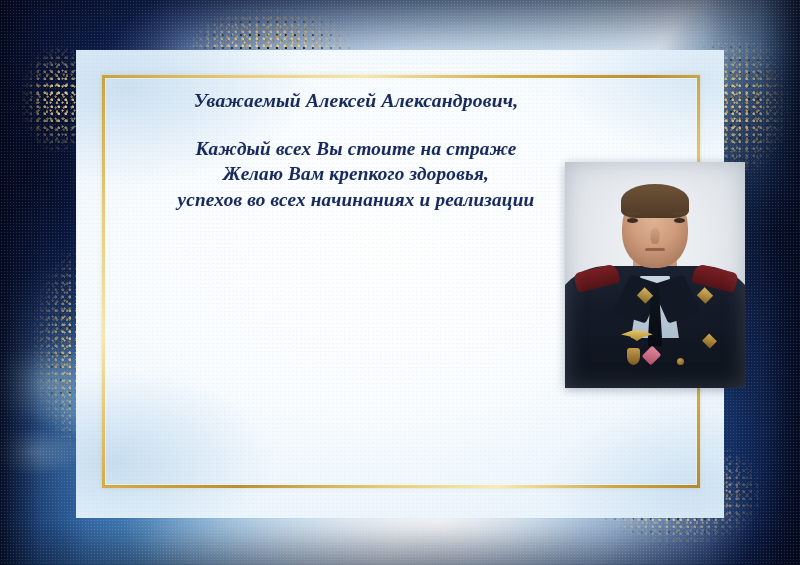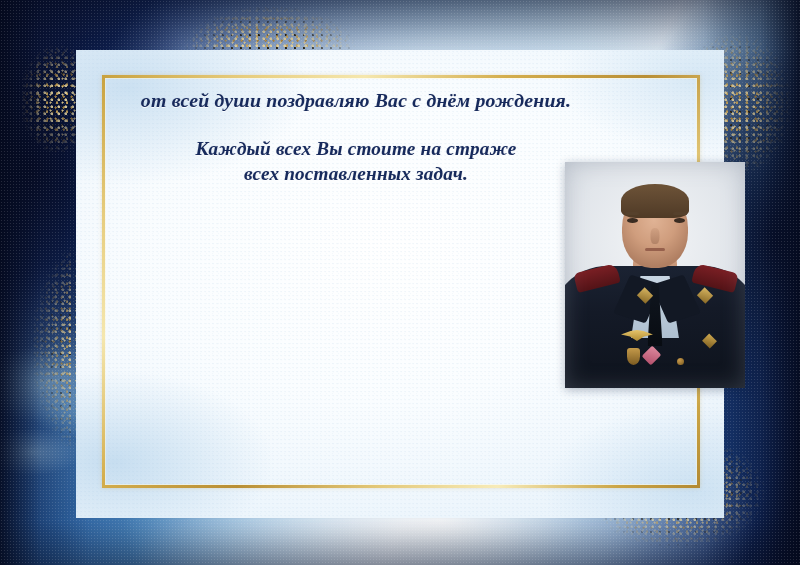--- a/index.html
+++ b/index.html
@@ -331,24 +331,25 @@
   <div class="gold gold-cluster" id="gc5"></div>
   <div class="dark-edge"></div>
   <div class="bg-grain"></div>
 
   <div id="card">
     <div id="card-texture"></div>
     <div id="card-blue-wash"></div>
     <div id="gold-frame"></div>
 
     <div id="message">
-      <span class="ln l2">от всей души поздравляю Вас с днём рождения.</span>
+      <span class="ln l1">Уважаемый Алексей Александрович,</span>
       <span class="gap"></span>
       <span class="ln">Каждый всех Вы стоите на страже</span>
-      <span class="ln">всех поставленных задач.</span>
+      <span class="ln">Желаю Вам крепкого здоровья,</span>
+      <span class="ln">успехов во всех начинаниях и реализации</span>
     </div>
   </div>
 
   <div id="photo">
     <div class="ph-bg"></div>
     <div class="neck"></div>
     <div class="torso"></div>
     <div class="shoulder-l"></div>
     <div class="shoulder-r"></div>
     <div class="shirt"></div>

